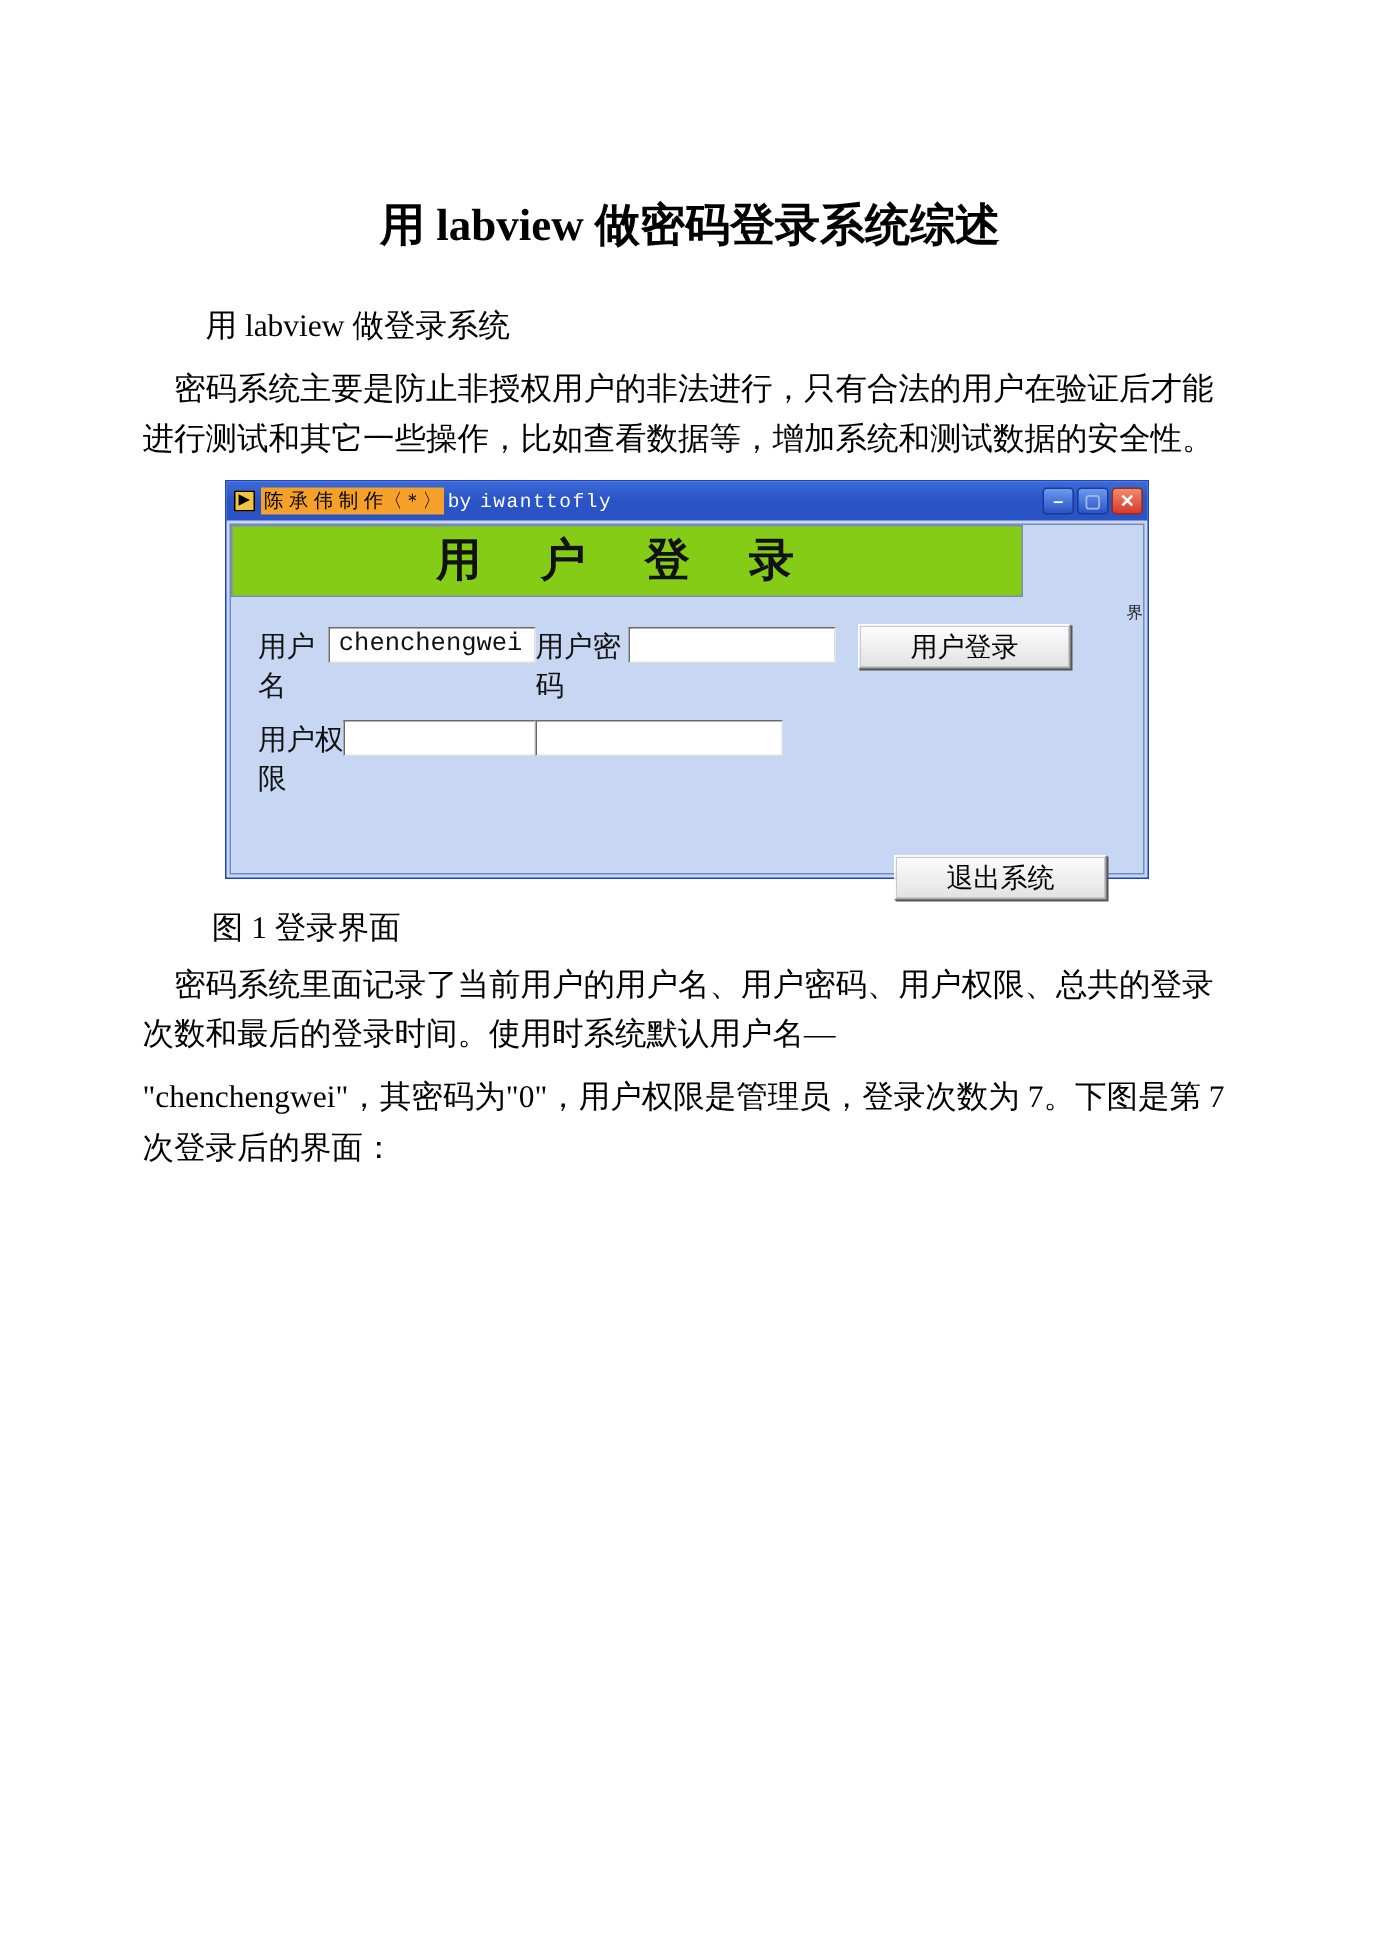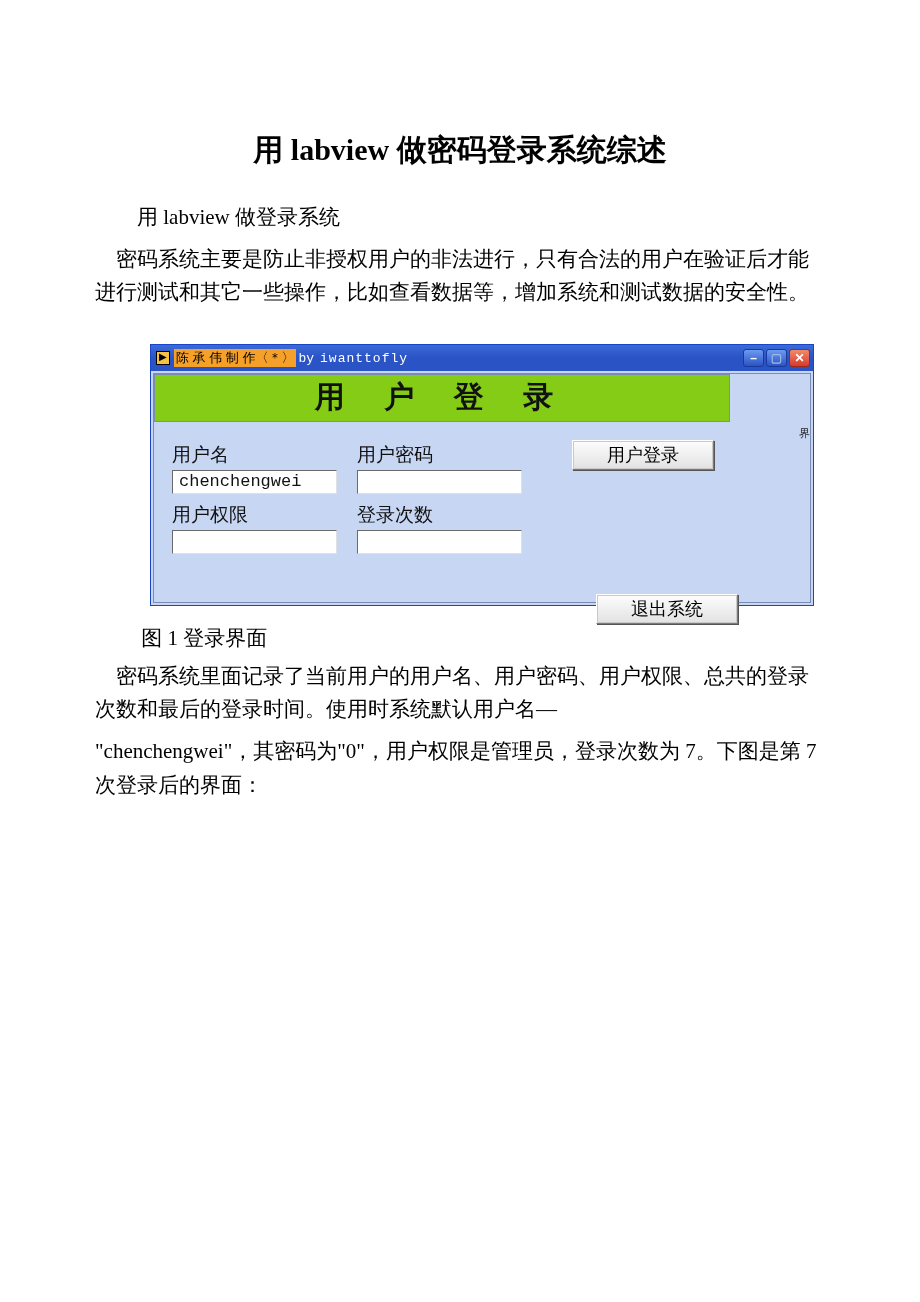--- a/index.html
+++ b/index.html
@@ -25,22 +25,22 @@
     line-height: 1.6;
     margin-bottom: 8px;
   }
   .indent {
     text-indent: 2em;
   }
   .indent-half {
     text-indent: 1em;
   }
   .screenshot-wrap {
-    margin: 34px 0 18px 55px;
-    width: 664px;
+    margin: 10px 0 18px 55px;
+    width: 616px;
   }
   
   .win {
     border: 1px solid #1a46c5;
     background: #c7d6f3;
     font-family: "Microsoft YaHei", Arial, sans-serif;
   }
   .titlebar {
     height: 26px;
     background: linear-gradient(to bottom, #3b6bd8 0%, #2a53c5 50%, #2a53c5 100%);
@@ -124,21 +124,21 @@
     right:0; top:54px;
     font-size:11px;
     color:#222;
     line-height:1;
   }
   .form-grid {
     padding: 20px 18px 0 18px;
     position: relative;
   }
   .row { display:flex; align-items:flex-start; margin-bottom: 8px;}
-  .col { display:flex; flex-direction:column; }
+  .col { display:flex; }
   .col.c1 { width: 185px; }
   .col.c2 { width: 200px; }
   .lbl {
     font-size: 19px;
     color:#111;
     margin-bottom: 2px;
     font-family:"SimSun","宋体",serif;
   }
   .field {
     height: 24px;
@@ -236,21 +236,20 @@
                 <div class="field w2"></div>
               </div>
             </div>
 
             <div class="row">
               <div class="col c1">
                 <div class="lbl">用户权限</div>
                 <div class="field w1"></div>
               </div>
               <div class="col c2">
-                <div class="lbl">登录次数</div>
                 <div class="field w2"></div>
               </div>
             </div>
 
 
             <div class="btnwrap-right btn-login">
               <div class="btn3d">用户登录</div>
             </div>
             <div class="btnwrap-right btn-exit">
               <div class="btn3d">退出系统</div>

